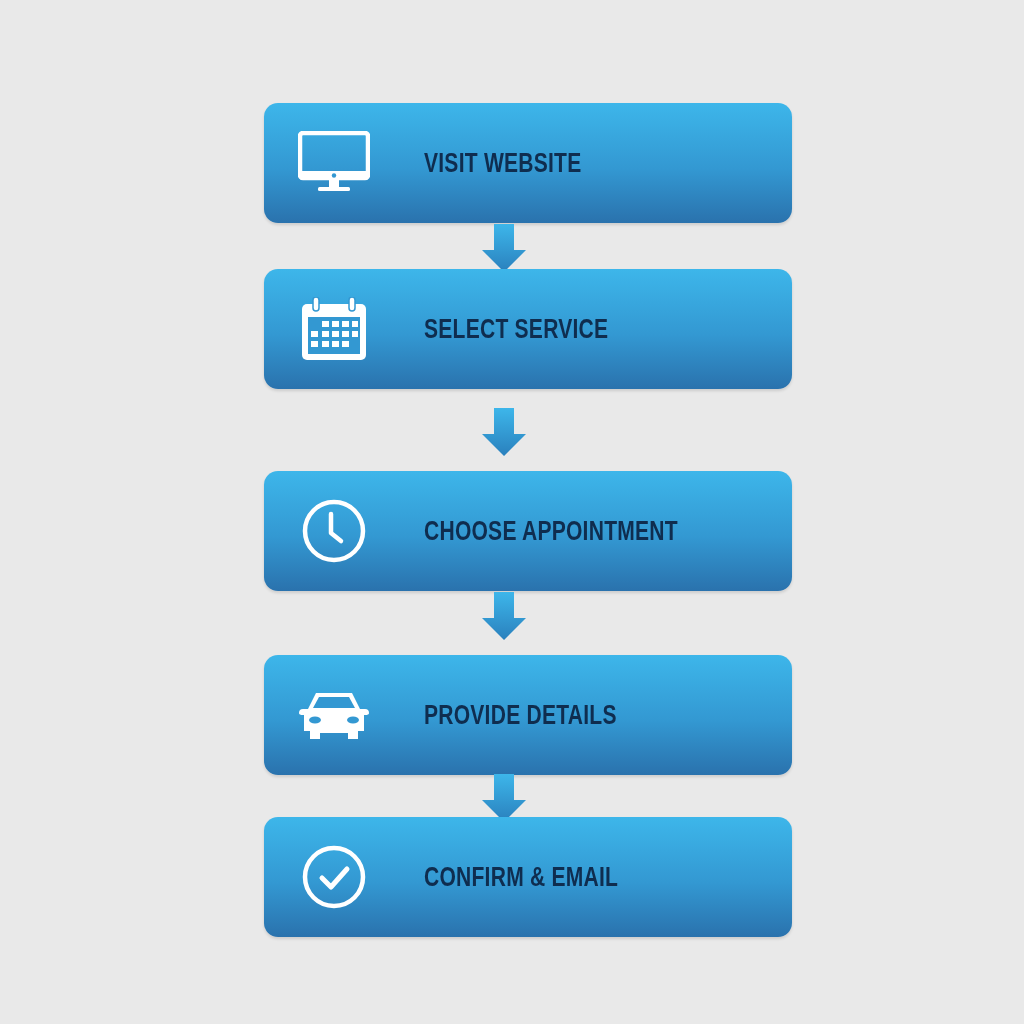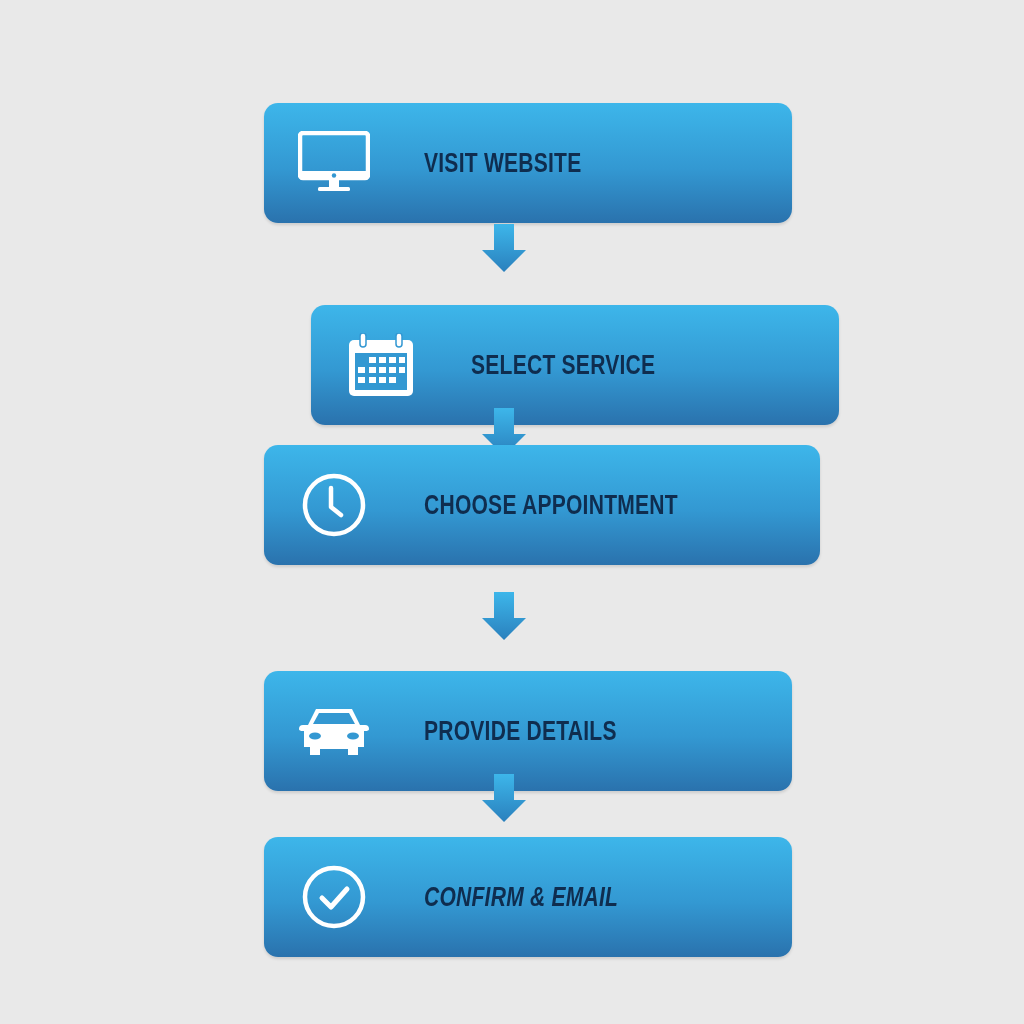--- a/index.html
+++ b/index.html
@@ -36,21 +36,21 @@
         <defs>
           <linearGradient id="ag1" x1="0" y1="0" x2="0" y2="1">
             <stop offset="0" stop-color="#3db6ea"></stop>
             <stop offset="1" stop-color="#2a80bd"></stop>
           </linearGradient>
         </defs>
       <polygon points="12,0 32,0 32,26 44,26 22,48 0,26 12,26" fill="url(#ag1)"></polygon>
       </svg>
   </div>
 
-  <div class="step" style="top:305px;margin-left:47px;">
+  <div class="step" style="top:269px;">
     <div class="icon">
       <svg width="72" height="64" viewBox="0 0 72 64">
         <rect x="4" y="7" width="64" height="56" rx="5" fill="#fff"></rect>
         <rect x="10" y="20" width="52" height="37" fill="#3398d2"></rect>
         <rect x="15" y="0" width="6" height="14" rx="3" fill="#fff" stroke="#3398d2" stroke-width="1.5"></rect>
         <rect x="51" y="0" width="6" height="14" rx="3" fill="#fff" stroke="#3398d2" stroke-width="1.5"></rect>
         <g fill="#fff">
           <rect x="24" y="24" width="7" height="6"></rect>
             <rect x="34" y="24" width="7" height="6"></rect>
             <rect x="44" y="24" width="7" height="6"></rect>
@@ -75,21 +75,21 @@
         <defs>
           <linearGradient id="ag2" x1="0" y1="0" x2="0" y2="1">
             <stop offset="0" stop-color="#3db6ea"></stop>
             <stop offset="1" stop-color="#2a80bd"></stop>
           </linearGradient>
         </defs>
       <polygon points="12,0 32,0 32,26 44,26 22,48 0,26 12,26" fill="url(#ag2)"></polygon>
       </svg>
   </div>
 
-  <div class="step" style="top:445px;padding-left:28px;">
+  <div class="step" style="top:471px;">
     <div class="icon">
       <svg width="72" height="64" viewBox="0 0 72 64">
         <circle cx="36" cy="32" r="29" fill="none" stroke="#fff" stroke-width="4.5"></circle>
         <polyline points="33,15 33,34 43,42" fill="none" stroke="#fff" stroke-width="4.5" stroke-linecap="round" stroke-linejoin="round"></polyline>
       </svg>
     </div>
     <div class="label">CHOOSE APPOINTMENT</div>
   </div>
 
   <div class="arrow" style="top:592px;">
@@ -97,21 +97,21 @@
         <defs>
           <linearGradient id="ag3" x1="0" y1="0" x2="0" y2="1">
             <stop offset="0" stop-color="#3db6ea"></stop>
             <stop offset="1" stop-color="#2a80bd"></stop>
           </linearGradient>
         </defs>
       <polygon points="12,0 32,0 32,26 44,26 22,48 0,26 12,26" fill="url(#ag3)"></polygon>
       </svg>
   </div>
 
-  <div class="step" style="top:671px;">
+  <div class="step" style="top:655px;">
     <div class="icon">
       <svg width="72" height="64" viewBox="0 0 72 64">
         <path d="M18,10 L54,10 L62,26 L67,26 Q71,26 71,30 Q71,32 67,32 L66,32 L66,48 L60,48 L60,56 L50,56 L50,50 L22,50 L22,56 L12,56 L12,48 L6,48 L6,32 L5,32 Q1,32 1,30 Q1,26 5,26 L10,26 Z" fill="#fff"></path>
         <path d="M21,14 L51,14 L57,25 L15,25 Z" fill="#3398d2"></path>
         <ellipse cx="17" cy="37" rx="6" ry="3.5" fill="#3398d2"></ellipse>
         <ellipse cx="55" cy="37" rx="6" ry="3.5" fill="#3398d2"></ellipse>
       </svg>
     </div>
     <div class="label">PROVIDE DETAILS</div>
   </div>
@@ -121,21 +121,21 @@
         <defs>
           <linearGradient id="ag4" x1="0" y1="0" x2="0" y2="1">
             <stop offset="0" stop-color="#3db6ea"></stop>
             <stop offset="1" stop-color="#2a80bd"></stop>
           </linearGradient>
         </defs>
       <polygon points="12,0 32,0 32,26 44,26 22,48 0,26 12,26" fill="url(#ag4)"></polygon>
       </svg>
   </div>
 
-  <div class="step" style="top:837px;font-style:italic;">
+  <div class="step" style="top:817px;">
     <div class="icon">
       <svg width="72" height="64" viewBox="0 0 72 64">
         <circle cx="36" cy="32" r="29" fill="none" stroke="#fff" stroke-width="4.5"></circle>
         <polyline points="24,33 33,42 49,24" fill="none" stroke="#fff" stroke-width="5" stroke-linecap="round" stroke-linejoin="round"></polyline>
       </svg>
     </div>
     <div class="label">CONFIRM &amp; EMAIL</div>
   </div>
 
 </div>

